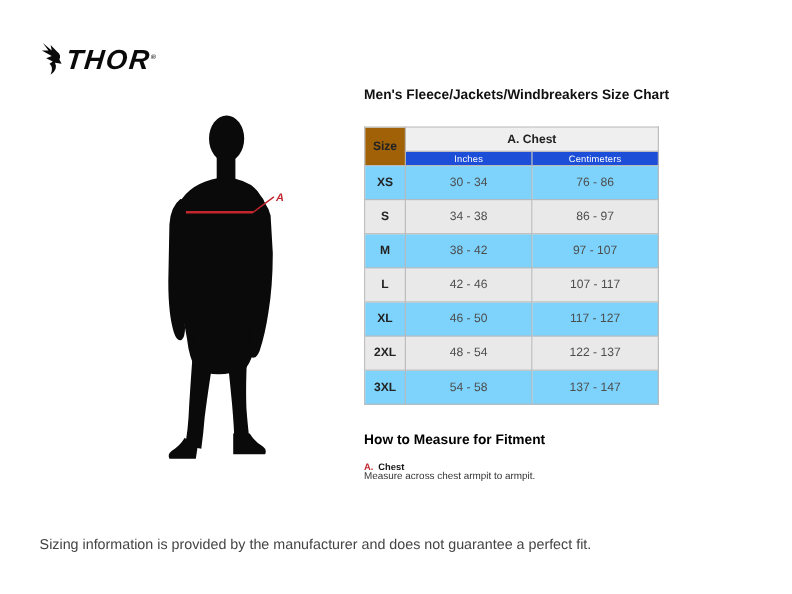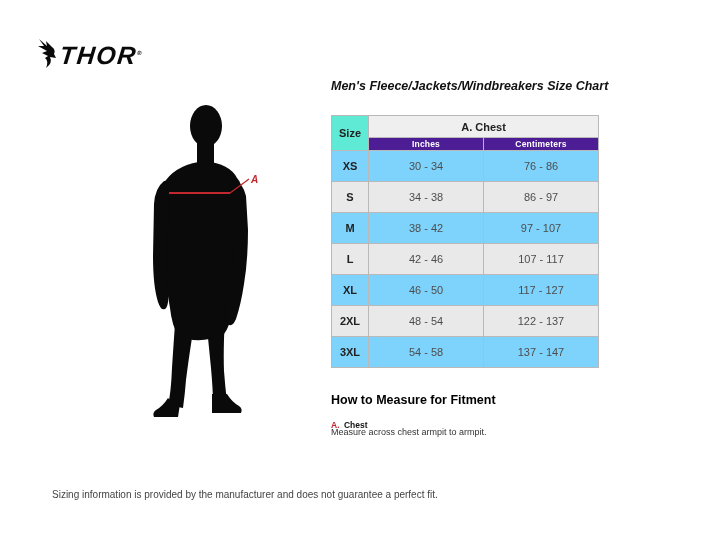--- a/index.html
+++ b/index.html
@@ -16,39 +16,39 @@
     letter-spacing:1.5px; transform:skewX(-6deg); color:#0a0a0a;
   }
   .logo-reg { font-size:6px; vertical-align:super; font-style:normal; }
 
   
   .figure-wrap { position:absolute; left:120px; top:88px; width:160px; height:330px; }
 
   
   .chart-title {
     position:absolute; left:331px; top:79px; width:280px;
-    font-size:12.5px; font-weight:bold; color:#111;font-style:italic;
+    font-size:12.5px; font-weight:bold; color:#111;
   }
   table.size-chart {
     position:absolute; left:331px; top:115px; width:267px;
     border-collapse:collapse; table-layout:fixed;
   }
   table.size-chart th, table.size-chart td { border:1px solid #b9b9b9; padding:0; }
   col.c-size { width:37px; }
   col.c-in   { width:115px; }
   col.c-cm   { width:115px; }
   th.size-head {
-    background:#5eead4; font-size:11px; font-weight:bold; color:#222; text-align:center;
+    background:#a16207; font-size:11px; font-weight:bold; color:#222; text-align:center;
   }
   th.group-head {
     background:#efefef; font-size:11px; font-weight:bold; color:#222;
     height:21px; text-align:center;
   }
   th.unit-head {
-    background:#4c1d95; color:#ffffff; font-size:8.5px; font-weight:bold;
+    background:#1d4ed8; color:#ffffff; font-size:8.5px; font-weight:normal;
     height:12px; text-align:center; letter-spacing:.2px;
   }
   tbody th.size-cell { font-size:11px; font-weight:bold; color:#222; text-align:center; }
   tbody td { font-size:11px; color:#4d4d4d; text-align:center; height:30px; }
   tbody tr.alt { background:#e9e9e9; }
   tbody tr { background:#7dd3fc; }
 
   .howto-heading {
     position:absolute; left:331px; top:393px;
     font-size:12.5px; font-weight:bold; color:#000000;
@@ -56,22 +56,22 @@
   .measure-item { position:absolute; left:331px; top:414px; }
   .measure-key { font-size:8.5px; font-weight:bold; color:#c1272d; }
   .measure-label { font-size:8.5px; font-weight:bold; color:#111; }
   .measure-desc {
     position:absolute; left:331px; top:427px;
     font-size:9px; color:#333;
   }
 
   
   .disclaimer {
-    position:absolute; left:52px; top:489px;
-    font-size:10px; color:#444; line-height:12px;
+    position:absolute; left:36px; top:489px;
+    font-size:13px; color:#444; line-height:12px;
   }
 </style>
 </head>
 <body>
 
 <div class="logo">
   <span>
     <svg width="21" height="30" viewBox="0 0 21 30" aria-hidden="true">
       <path fill="#0a0a0a" d="M3,1 L11,8 L10,3 L16,9 Q20,12 18,16 L20,20 L14,19 Q17,25 10,30 Q13,23 9,20 L12,18 L6,15 L11,13 L2,8 L8,8 Z"></path>
     </svg>

